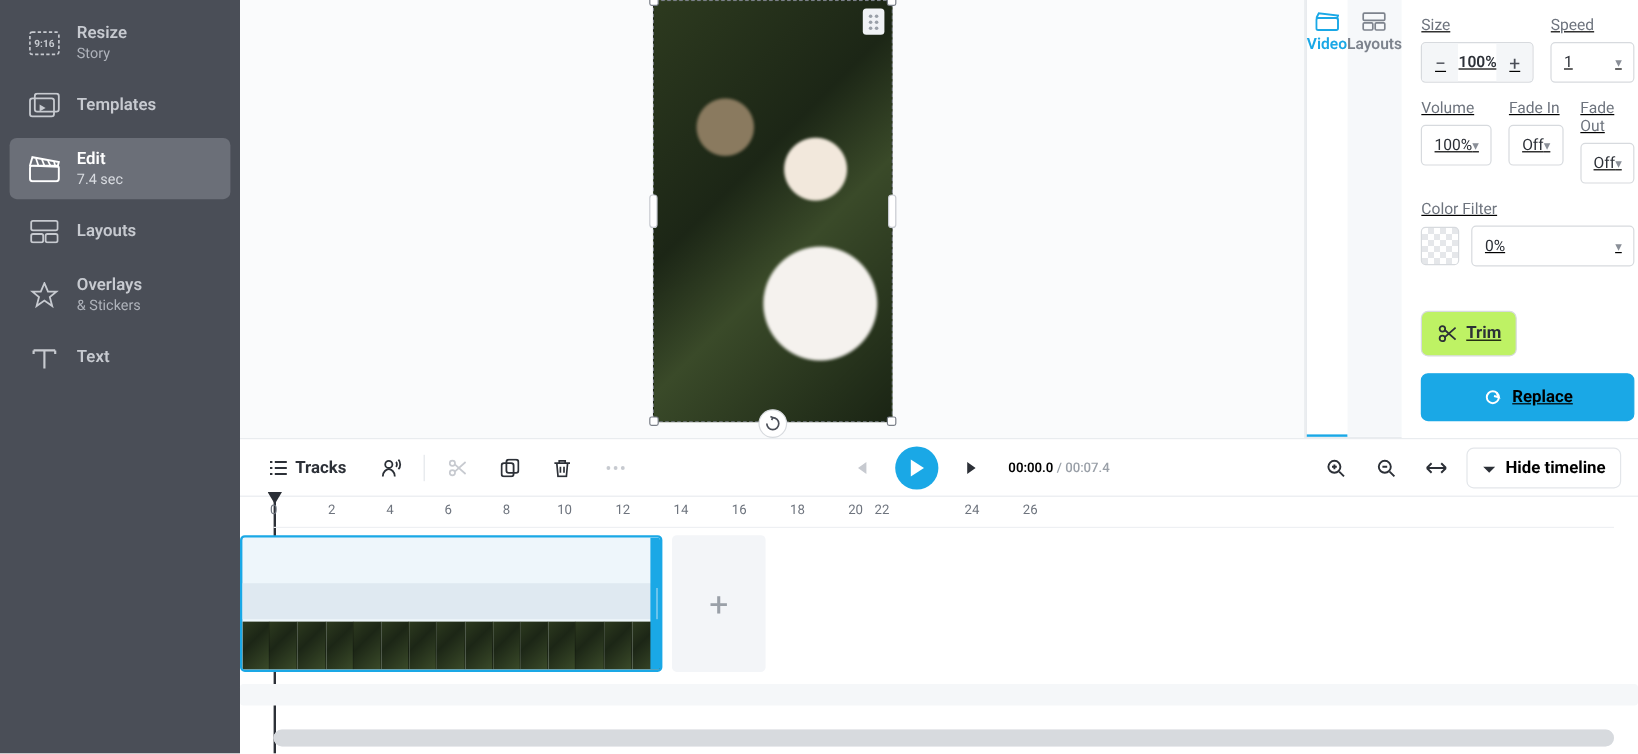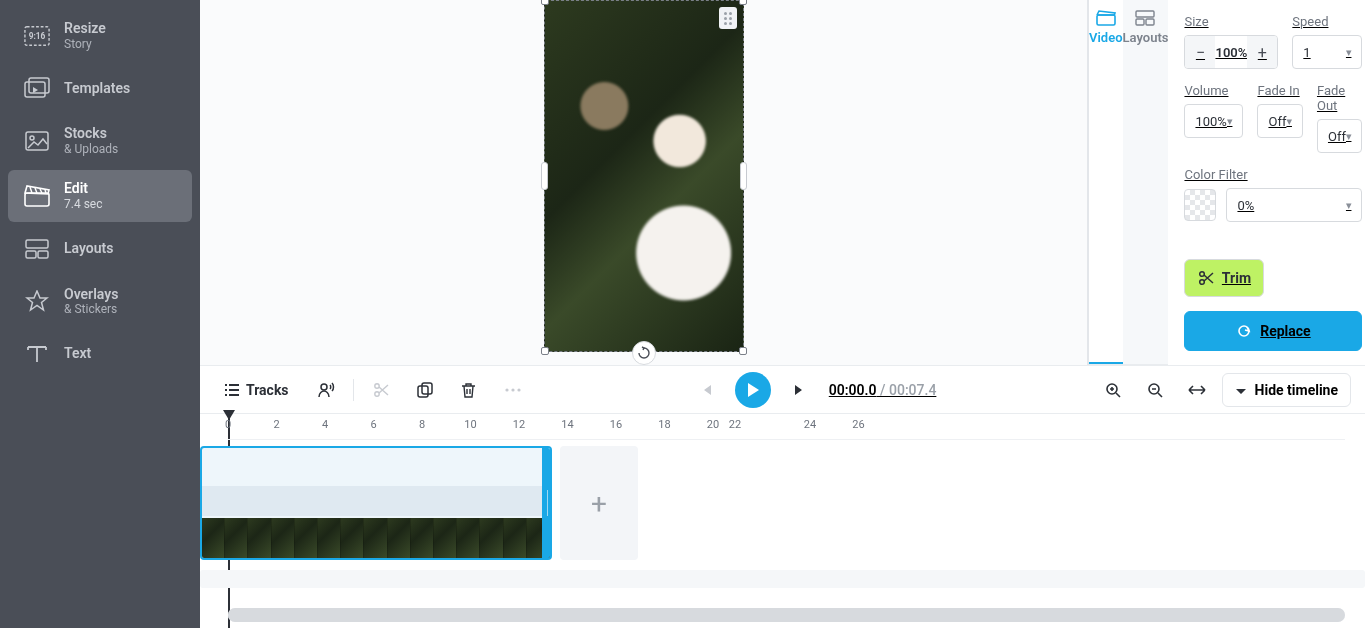--- a/index.html
+++ b/index.html
@@ -58,21 +58,21 @@
   .btn.replace { background:#1aa8e6; color:#000000; border-color:#1aa8e6; height:40px; width:100%;align-items:center; }
 
   
   .toolbar { height:48px; border-top:1px solid #e9ecef; display:flex; align-items:center; padding:0 14px; gap:10px; background:#fff; }
   .tbtn { height:32px; display:flex; align-items:center; gap:6px; padding:0 10px; border-radius:6px; font-size:14px; font-weight:700; color:#2c3037; cursor:pointer; }
   .tbtn.icon-only { width:34px; justify-content:center; padding:0; }
   .tbtn.disabled { color:#c7cad0; cursor:default; }
   .spacer { flex:1; }
   .play-controls { display:flex; align-items:center; gap:12px; }
   .play { width:36px; height:36px; border-radius:50%; background:#1aa8e6; display:flex; align-items:center; justify-content:center; cursor:pointer; }
-  .tc { font-size:14px; font-weight:600;text-decoration:underline; }
+  .tc { font-size:11px; font-weight:600; }
   .tc .dur { color:#9aa0a8; font-weight:500; }
   .rt-tools { display:flex; align-items:center; gap:8px; }
   .hide-tl { display:flex; align-items:center; gap:8px; padding:0 12px; height:34px; border:1px solid #e3e6ea; border-radius:6px; font-size:14px; font-weight:700; cursor:pointer; }
 
   
   .timeline { height:215px; background:#fff; border-top:1px solid #e9ecef; display:flex; flex-direction:column; position:relative; }
   .ruler { height:26px; position:relative; border-bottom:1px solid #eef0f3; margin-left:28px; margin-right:20px; }
   .tick { position:absolute; top:4px; font-size:11px; color:#6e747e; transform:translateX(-50%); }
   .tracks { flex:1; position:relative; padding:6px 20px 0 28px; }
   .clip { position:absolute; top:6px; left:0; width:352px; height:114px; border:2px solid #1aa8e6; border-radius:4px; background:#eef6fb; overflow:hidden; }
@@ -119,33 +119,20 @@
             <rect x="1" y="5" width="20" height="15" rx="2" fill="none" stroke="#c7cad0" stroke-width="1.5"></rect>
             <rect x="5" y="1" width="20" height="15" rx="2" fill="none" stroke="#c7cad0" stroke-width="1.5"></rect>
             <polygon points="9,10 9,16 14,13" fill="#c7cad0"></polygon>
           </svg>
       </div>
       <div class="sb-texts">
           <span class="sb-title">Templates</span>
         </div>
     </div>
 
-    <div class="sb-item">
-      <div class="sb-icon">
-        <svg width="24" height="20" viewBox="0 0 24 20">
-            <rect x="1" y="1" width="22" height="18" rx="2" fill="none" stroke="#c7cad0" stroke-width="1.5"></rect>
-            <circle cx="7" cy="7" r="2" fill="none" stroke="#c7cad0" stroke-width="1.5"></circle>
-            <path d="M3 17 L9 11 L13 14 L18 8 L22 13" fill="none" stroke="#c7cad0" stroke-width="1.5"></path>
-          </svg>
-      </div>
-      <div class="sb-texts">
-        <span class="sb-title">Stocks</span>
-        <span class="sb-sub">&amp; Uploads</span>
-      </div>
-    </div>
 
     <div class="sb-item active">
       <div class="sb-icon">
         <svg width="26" height="22" viewBox="0 0 26 22">
             <rect x="1" y="8" width="24" height="13" rx="2" fill="none" stroke="#fff" stroke-width="1.6"></rect>
             <path d="M1 8 L3 1 L25 5 L24 9 Z" fill="none" stroke="#fff" stroke-width="1.6"></path>
             <path d="M6 2 L8 8 M11 3 L13 8 M16 4 L18 8 M21 5 L22 8" stroke="#fff" stroke-width="1.4"></path>
           </svg>
       </div>
       <div class="sb-texts">

